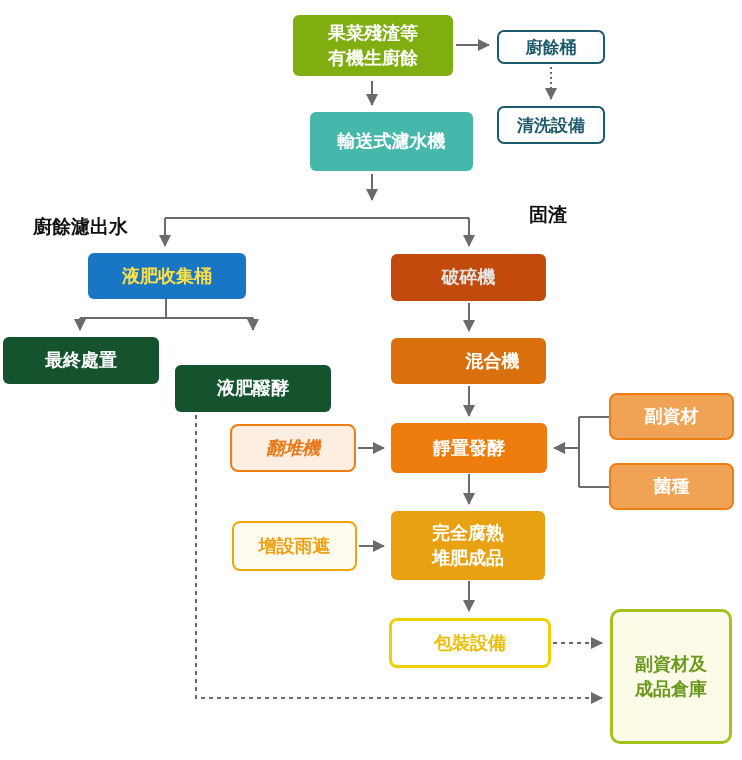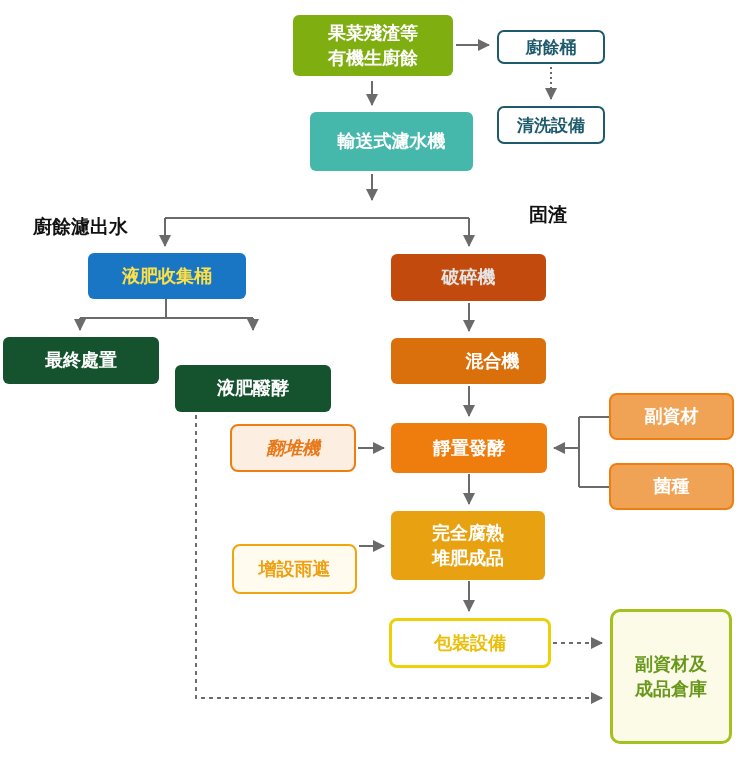--- a/index.html
+++ b/index.html
@@ -136,20 +136,20 @@
 
   <div class="node peach" style="left:230px; top:424px; width:126px; height:48px;">翻堆機</div>
 
   <div class="node light-orange" style="left:609px; top:393px; width:125px; height:47px;">副資材</div>
 
   <div class="node light-orange" style="left:609px; top:463px; width:125px; height:47px;">菌種</div>
 
   <div class="node amber" style="left:391px; top:511px; width:154px; height:69px;">完全腐熟
 堆肥成品</div>
 
-  <div class="node cream" style="left:232px; top:544px; width:125px; height:50px;">增設雨遮</div>
+  <div class="node cream" style="left:232px; top:521px; width:125px; height:50px;">增設雨遮</div>
 
   <div class="node yellow-outline" style="left:389px; top:618px; width:162px; height:50px;">包裝設備</div>
 
   <div class="node warehouse" style="left:610px; top:609px; width:122px; height:135px;">副資材及
 成品倉庫</div>
 
 </div>
 
 </body></html>

